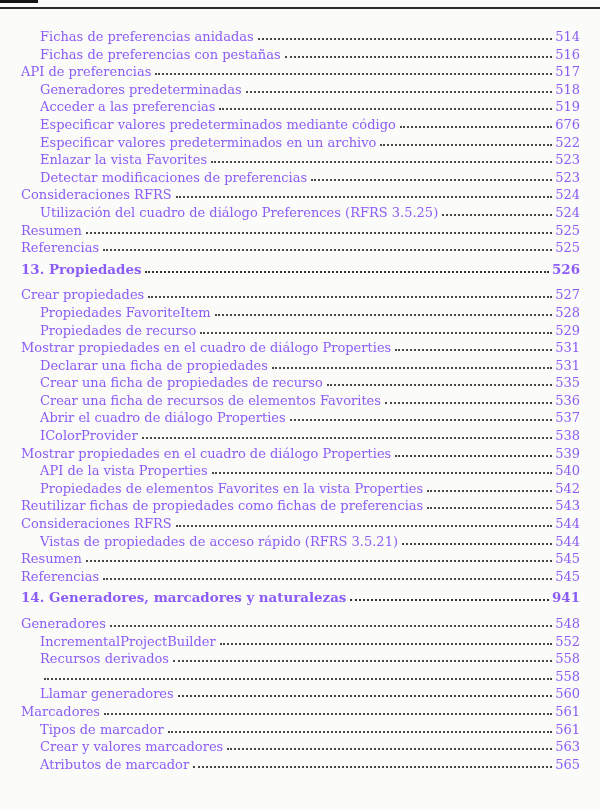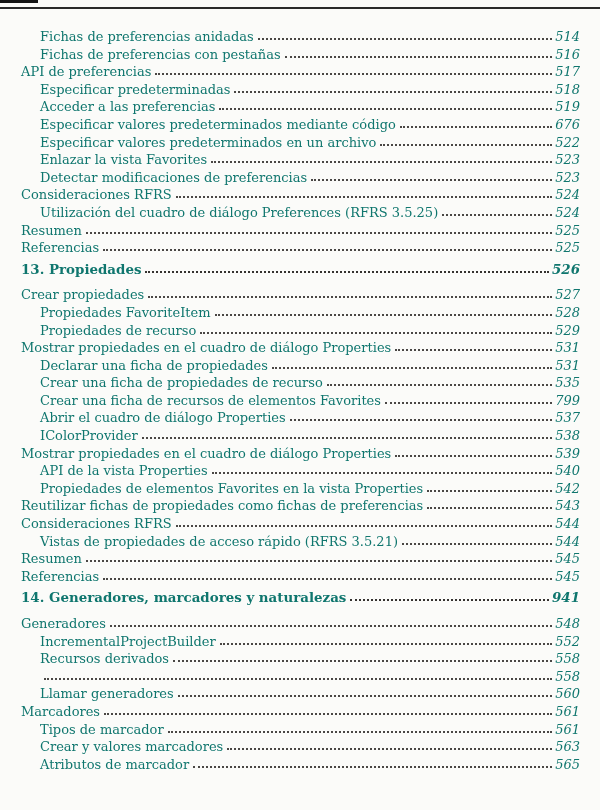--- a/index.html
+++ b/index.html
@@ -9,21 +9,21 @@
     height: 810px;
     overflow: hidden;
     background: #fbfbf9;
     font-family: "DejaVu Serif", "Liberation Serif", serif;
   }
   .page {
     position: relative;
     width: 600px;
     height: 810px;
     background: #fbfbf9;
-    color: #0f766e;
+    color: #8b5cf6;
   }
   .header-tab {
     position: absolute;
     left: 0;
     top: 0;
     width: 38px;
     height: 3px;
     background: #151515;
   }
   .header-rule {
@@ -62,21 +62,20 @@
     margin: 0 3px 0 4px;
     border-bottom: 2px dotted #4a4745;
     transform: translateY(-1px);
   }
   .chapter .dots {
     border-bottom: 2px dotted #353230;
   }
   .pagenum {
     flex: 0 0 auto;
     text-align: right;
-    font-style: italic;
   }
 </style>
 </head>
 <body>
 
 <div class="page">
   <div class="header-tab"></div>
   <div class="header-rule"></div>
   <div class="toc-list">
   <div class="toc-row level-1">
@@ -91,21 +90,21 @@
     <span class="pagenum">516</span>
   </div>
 
   <div class="toc-row level-0">
     <span class="label">API de preferencias</span>
     <span class="dots"></span>
     <span class="pagenum">517</span>
   </div>
 
   <div class="toc-row level-1">
-    <span class="label">Especificar predeterminadas</span>
+    <span class="label">Generadores predeterminadas</span>
     <span class="dots"></span>
     <span class="pagenum">518</span>
   </div>
 
   <div class="toc-row level-1">
     <span class="label">Acceder a las preferencias</span>
     <span class="dots"></span>
     <span class="pagenum">519</span>
   </div>
 
@@ -195,21 +194,21 @@
 
   <div class="toc-row level-1">
     <span class="label">Crear una ficha de propiedades de recurso</span>
     <span class="dots"></span>
     <span class="pagenum">535</span>
   </div>
 
   <div class="toc-row level-1">
     <span class="label">Crear una ficha de recursos de elementos Favorites</span>
     <span class="dots"></span>
-    <span class="pagenum">799</span>
+    <span class="pagenum">536</span>
   </div>
 
   <div class="toc-row level-1">
     <span class="label">Abrir el cuadro de diálogo Properties</span>
     <span class="dots"></span>
     <span class="pagenum">537</span>
   </div>
 
   <div class="toc-row level-1">
     <span class="label">IColorProvider</span>

